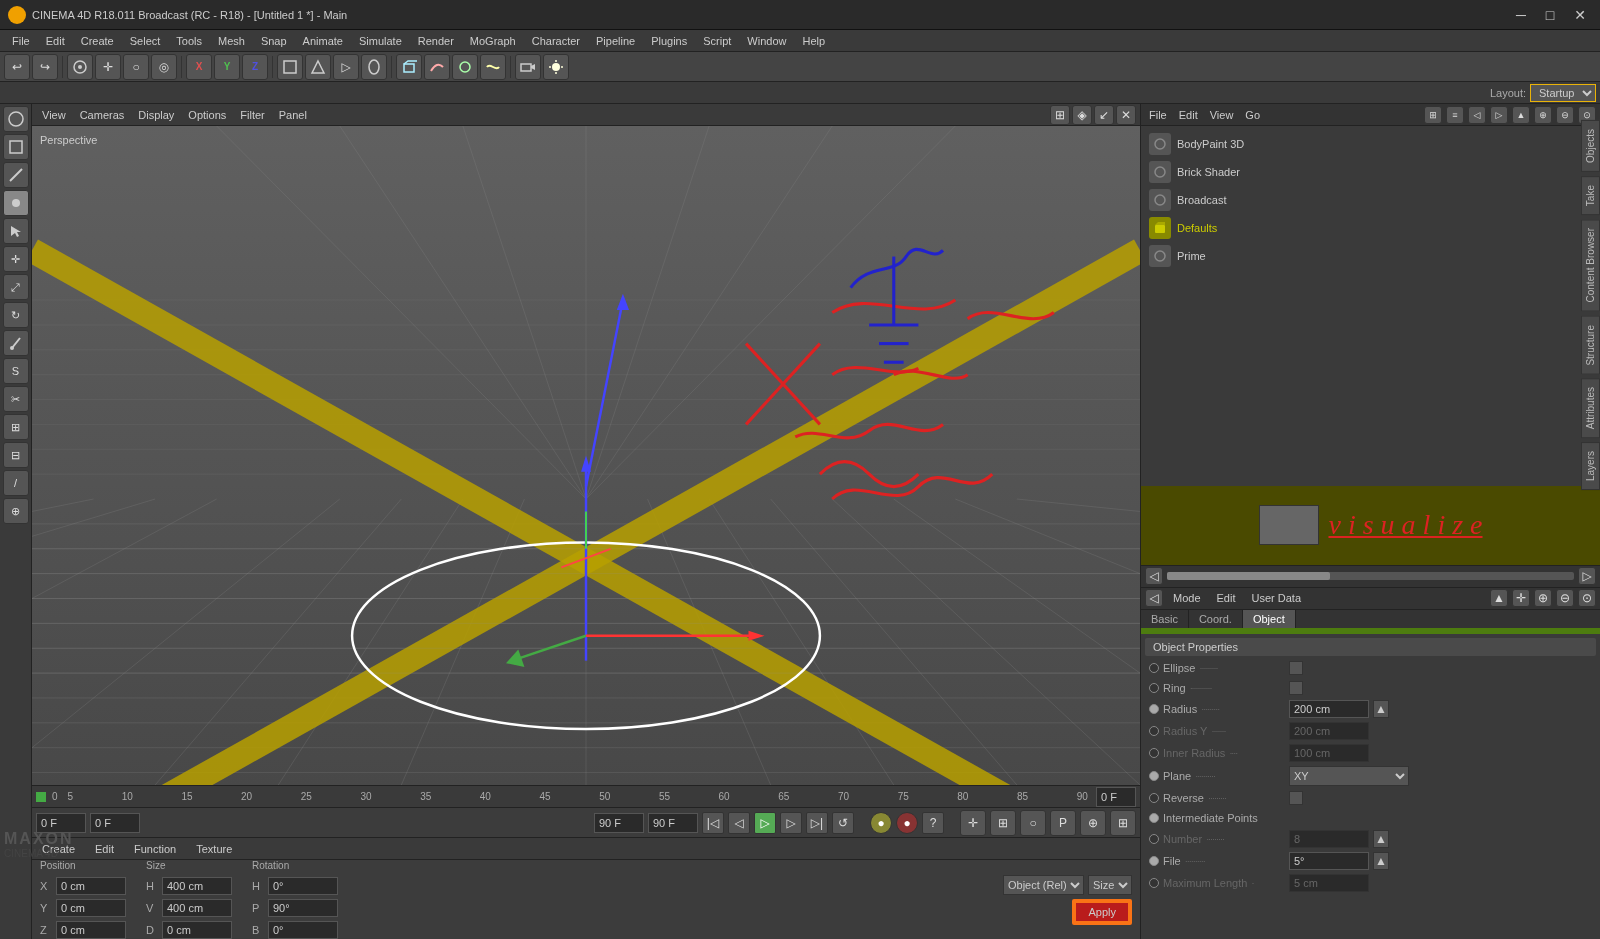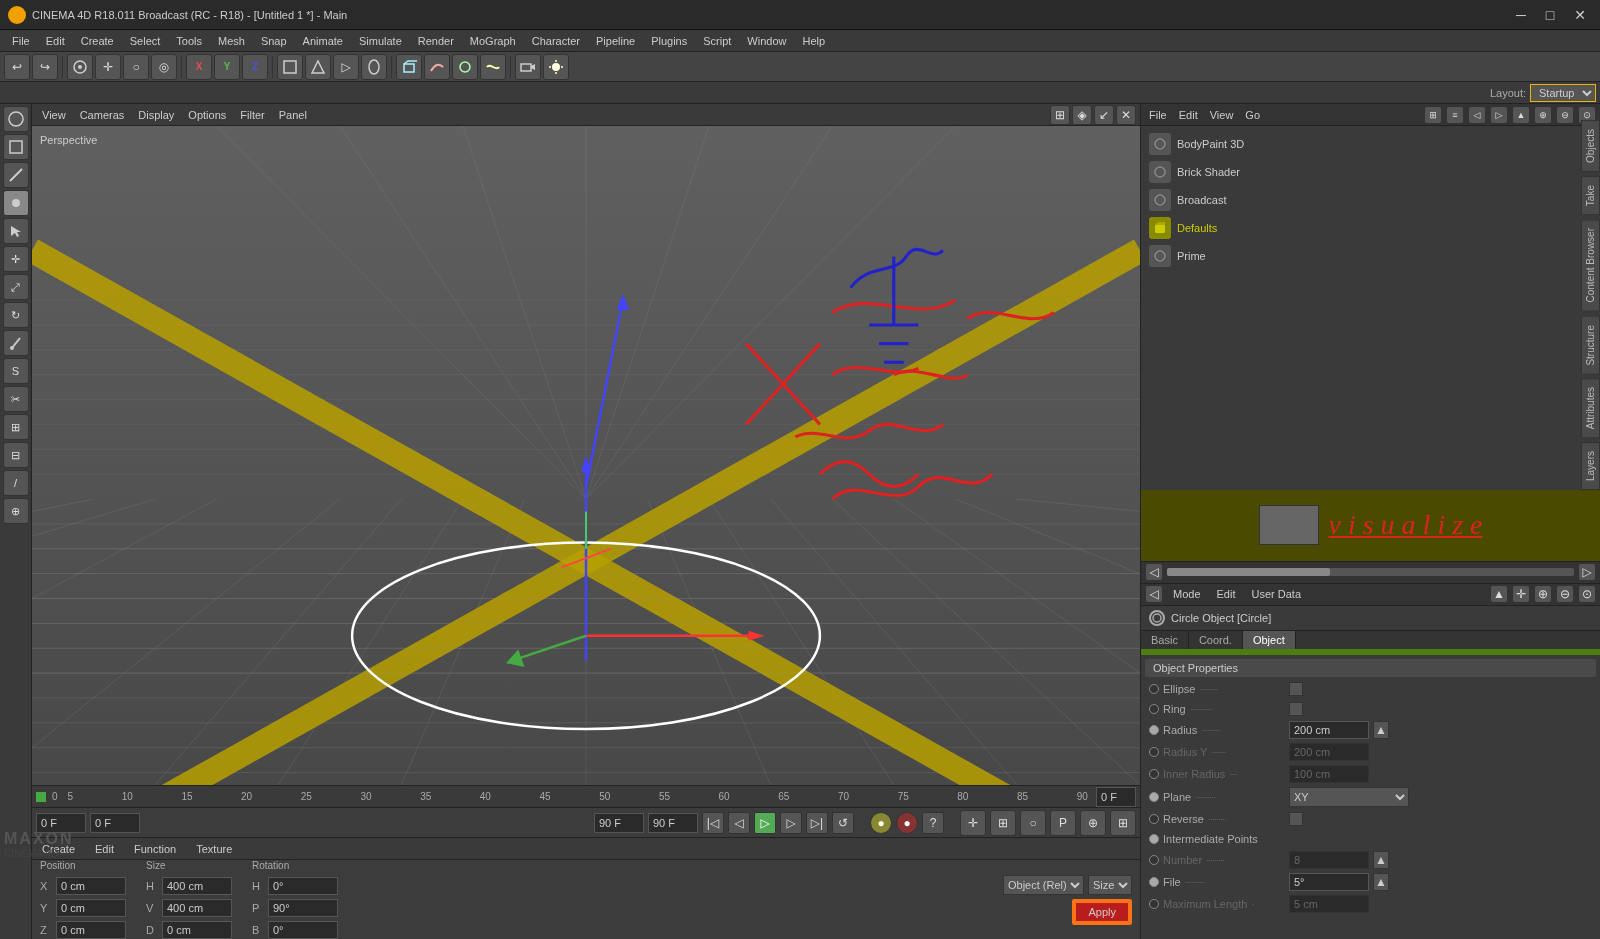--- a/index.html
+++ b/index.html
@@ -270,21 +270,21 @@
       border-radius: 3px;
       margin-right: 6px;
       display: flex; align-items: center; justify-content: center;
       font-size: 10px; color: #aaa;
     }
     .cb-item .cb-icon.yellow { background: #888a00; }
     .cb-item .cb-name { font-size: 11px; color: #ccc; }
 
     
     #visualize-area {
-      height: 72px;
+      height: 80px;
       background: #4a4a00;
       position: relative;
       border-bottom: 1px solid #222;
       display: flex;
       align-items: center;
       justify-content: center;
     }
     .visualize-text {
       font-size: 28px;
       color: #dd2222;
@@ -941,28 +941,20 @@
         <span class="attr-btn">Edit</span>
         <span class="attr-btn">User Data</span>
         <div style="flex:1;"></div>
         <div class="tb-btn" style="width:18px;height:18px;">▲</div>
         <div class="tb-btn" style="width:18px;height:18px;">✛</div>
         <div class="tb-btn" style="width:18px;height:18px;">⊕</div>
         <div class="tb-btn" style="width:18px;height:18px;">⊖</div>
         <div class="tb-btn" style="width:18px;height:18px;">⊙</div>
       </div>
 
-      <div id="attr-object-label">
-        <div class="obj-icon">
-          <svg width="12" height="12">
-              <circle cx="6" cy="6" r="4" fill="none" stroke="#aaa" stroke-width="1.5"></circle>
-            </svg>
-        </div>
-        <span>Circle Object [Circle]</span>
-      </div>
 
       <div id="attr-tabs">
         <div class="attr-tab">Basic</div>
         <div class="attr-tab">Coord.</div>
         <div class="attr-tab active">Object</div>
       </div>
 
       <div id="attr-content">
         <div class="attr-section-title">Object Properties</div>
 

